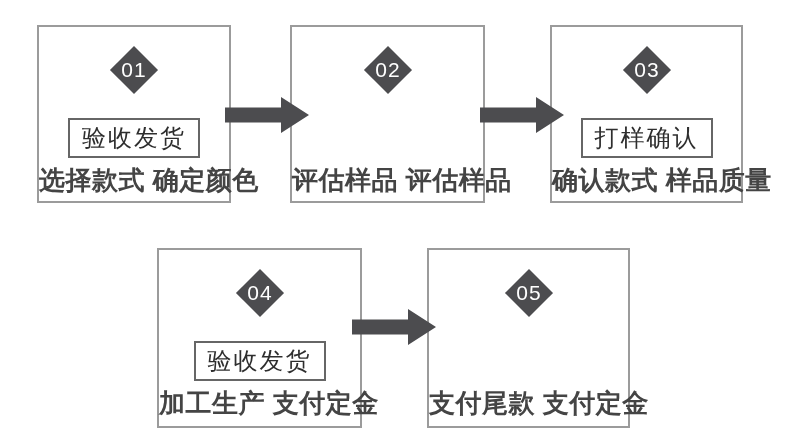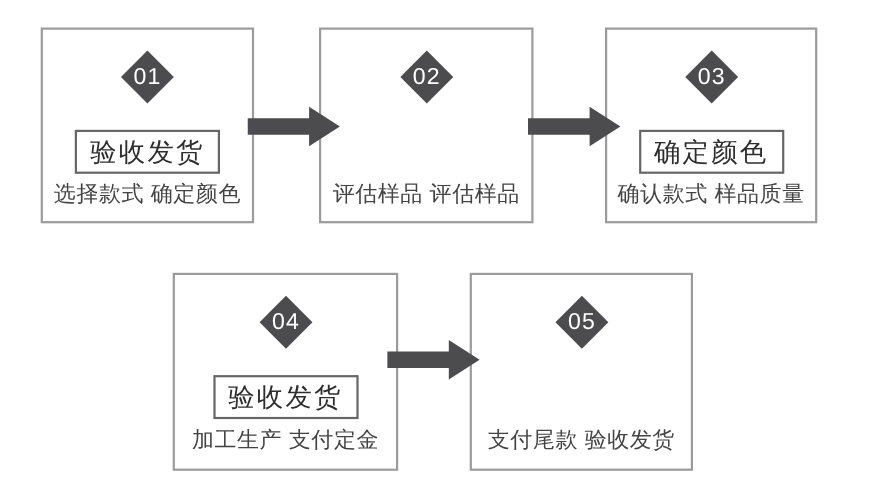--- a/index.html
+++ b/index.html
@@ -20,21 +20,21 @@
     background:var(--accent);transform:translateX(-50%) rotate(45deg);}
   .num{position:absolute;left:0;top:0;width:34px;height:34px;
     display:flex;align-items:center;justify-content:center;
     transform:rotate(-45deg);color:var(--num-text);font-size:21px;font-weight:500;
     letter-spacing:1px;}
   .title-box{position:absolute;top:91px;left:50%;transform:translateX(-50%);
     border:2px solid var(--title-border);background:var(--bg);
     padding:2px 12px;white-space:nowrap;}
   .title-box span{font-size:24px;letter-spacing:2px;color:var(--title-text);}
   .subtitle{position:absolute;top:136px;left:0;width:100%;text-align:center;
-    font-size:20px;letter-spacing:0.5px;color:var(--subtitle-text);white-space:nowrap;}
+    font-size:26px;letter-spacing:0.5px;color:var(--subtitle-text);white-space:nowrap;font-weight:bold;}
   .arrow{position:absolute;z-index:5;}
   .arrow polygon{fill:var(--accent);}
 </style>
 </head>
 <body>
 
 <div class="canvas">
 
   <div class="step" style="left:37px;top:25px;width:194px;height:178px">
     <div class="diamond">
@@ -51,40 +51,40 @@
       <span class="num">02</span>
     </div>
     <div class="subtitle">评估样品 评估样品</div>
   </div>
 
   <div class="step" style="left:550px;top:25px;width:193px;height:178px">
     <div class="diamond">
       <span class="num">03</span>
     </div>
     <div class="title-box">
-      <span>确定颜色</span>
+      <span>打样确认</span>
     </div>
     <div class="subtitle">确认款式 样品质量</div>
   </div>
 
   <div class="step" style="left:157px;top:248px;width:205px;height:180px">
     <div class="diamond">
       <span class="num">04</span>
     </div>
     <div class="title-box">
       <span>验收发货</span>
     </div>
     <div class="subtitle">加工生产 支付定金</div>
   </div>
 
   <div class="step" style="left:427px;top:248px;width:203px;height:180px">
     <div class="diamond">
       <span class="num">05</span>
     </div>
-    <div class="subtitle">支付尾款 验收发货</div>
+    <div class="subtitle">支付尾款 支付定金</div>
   </div>
 
   <svg class="arrow" style="left:225px;top:95px" width="85" height="40" viewBox="0 0 85 40">
     <polygon points="0,12.5 56,12.5 56,2 84,20 56,38 56,27.5 0,27.5"></polygon>
   </svg>
   <svg class="arrow" style="left:480px;top:95px" width="85" height="40" viewBox="0 0 85 40">
     <polygon points="0,12.5 56,12.5 56,2 84,20 56,38 56,27.5 0,27.5"></polygon>
   </svg>
   <svg class="arrow" style="left:352px;top:307px" width="85" height="40" viewBox="0 0 85 40">
     <polygon points="0,12.5 56,12.5 56,2 84,20 56,38 56,27.5 0,27.5"></polygon>

